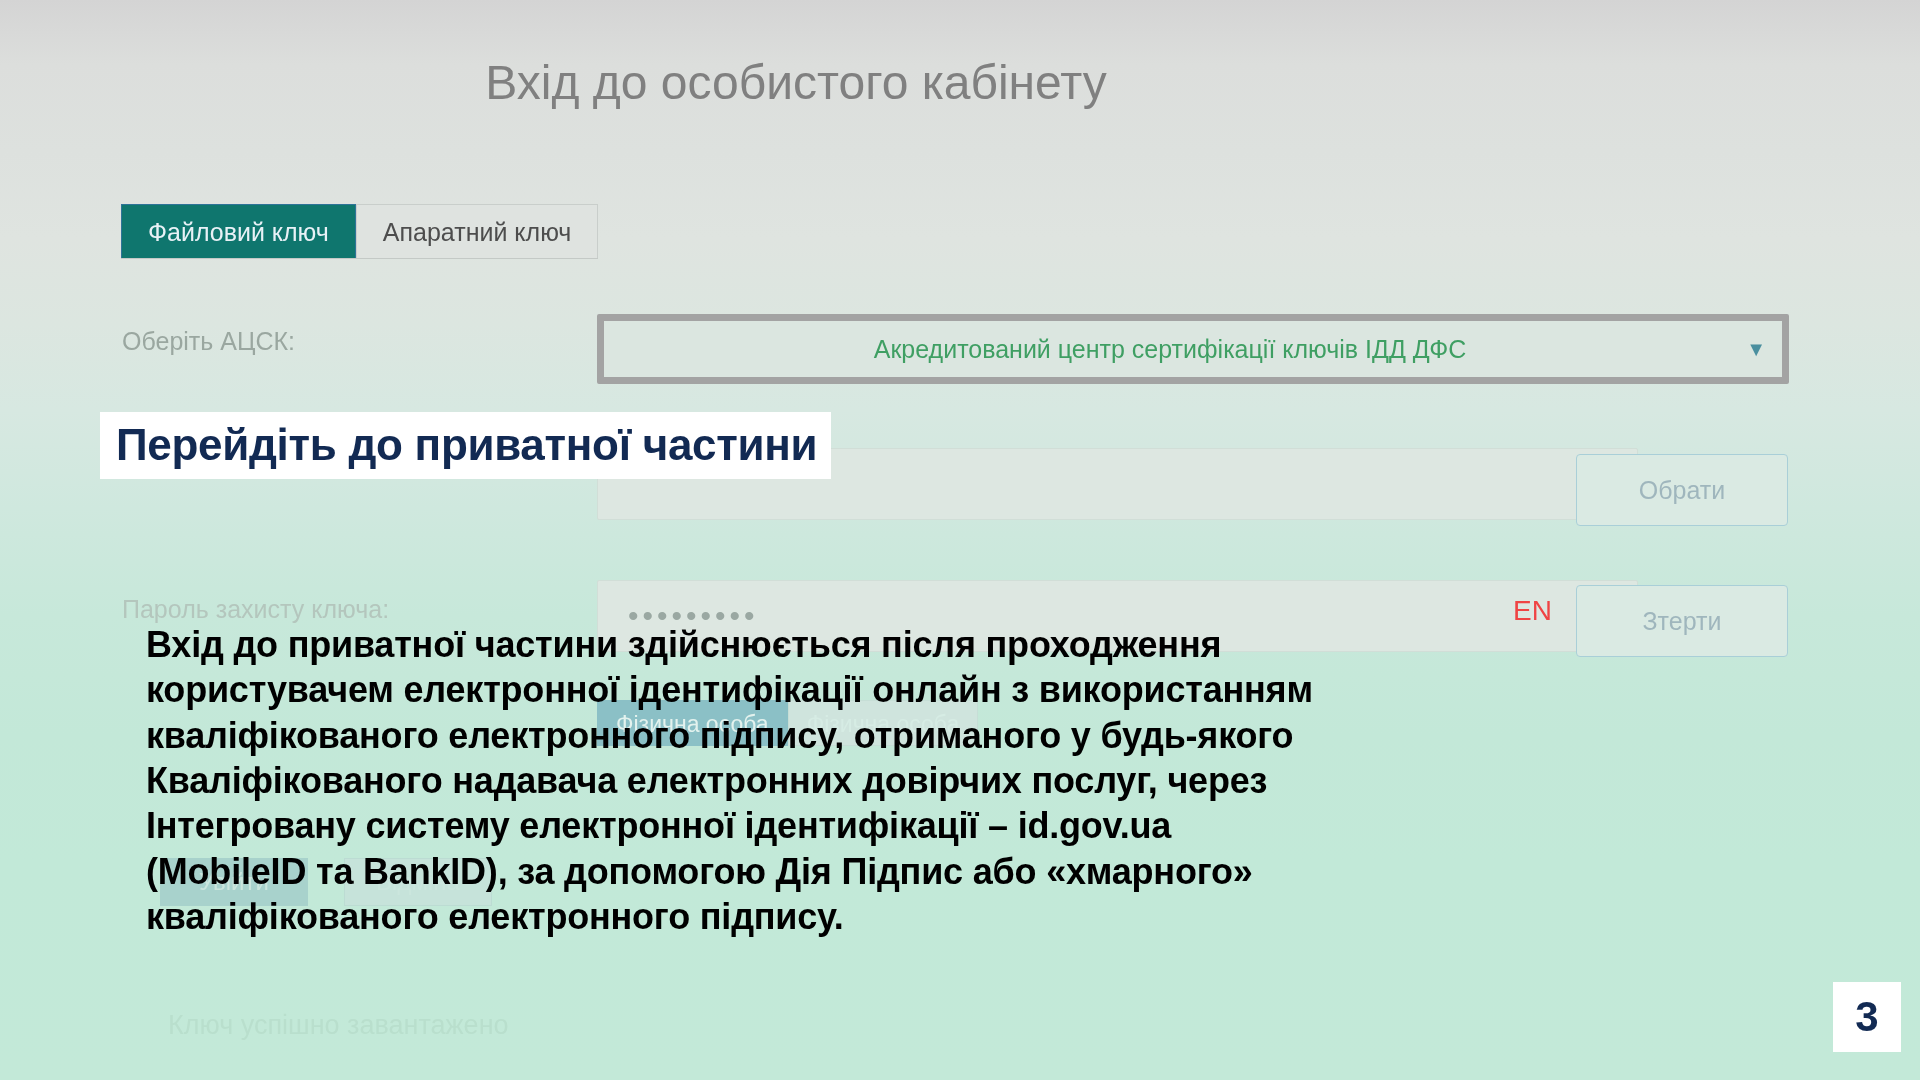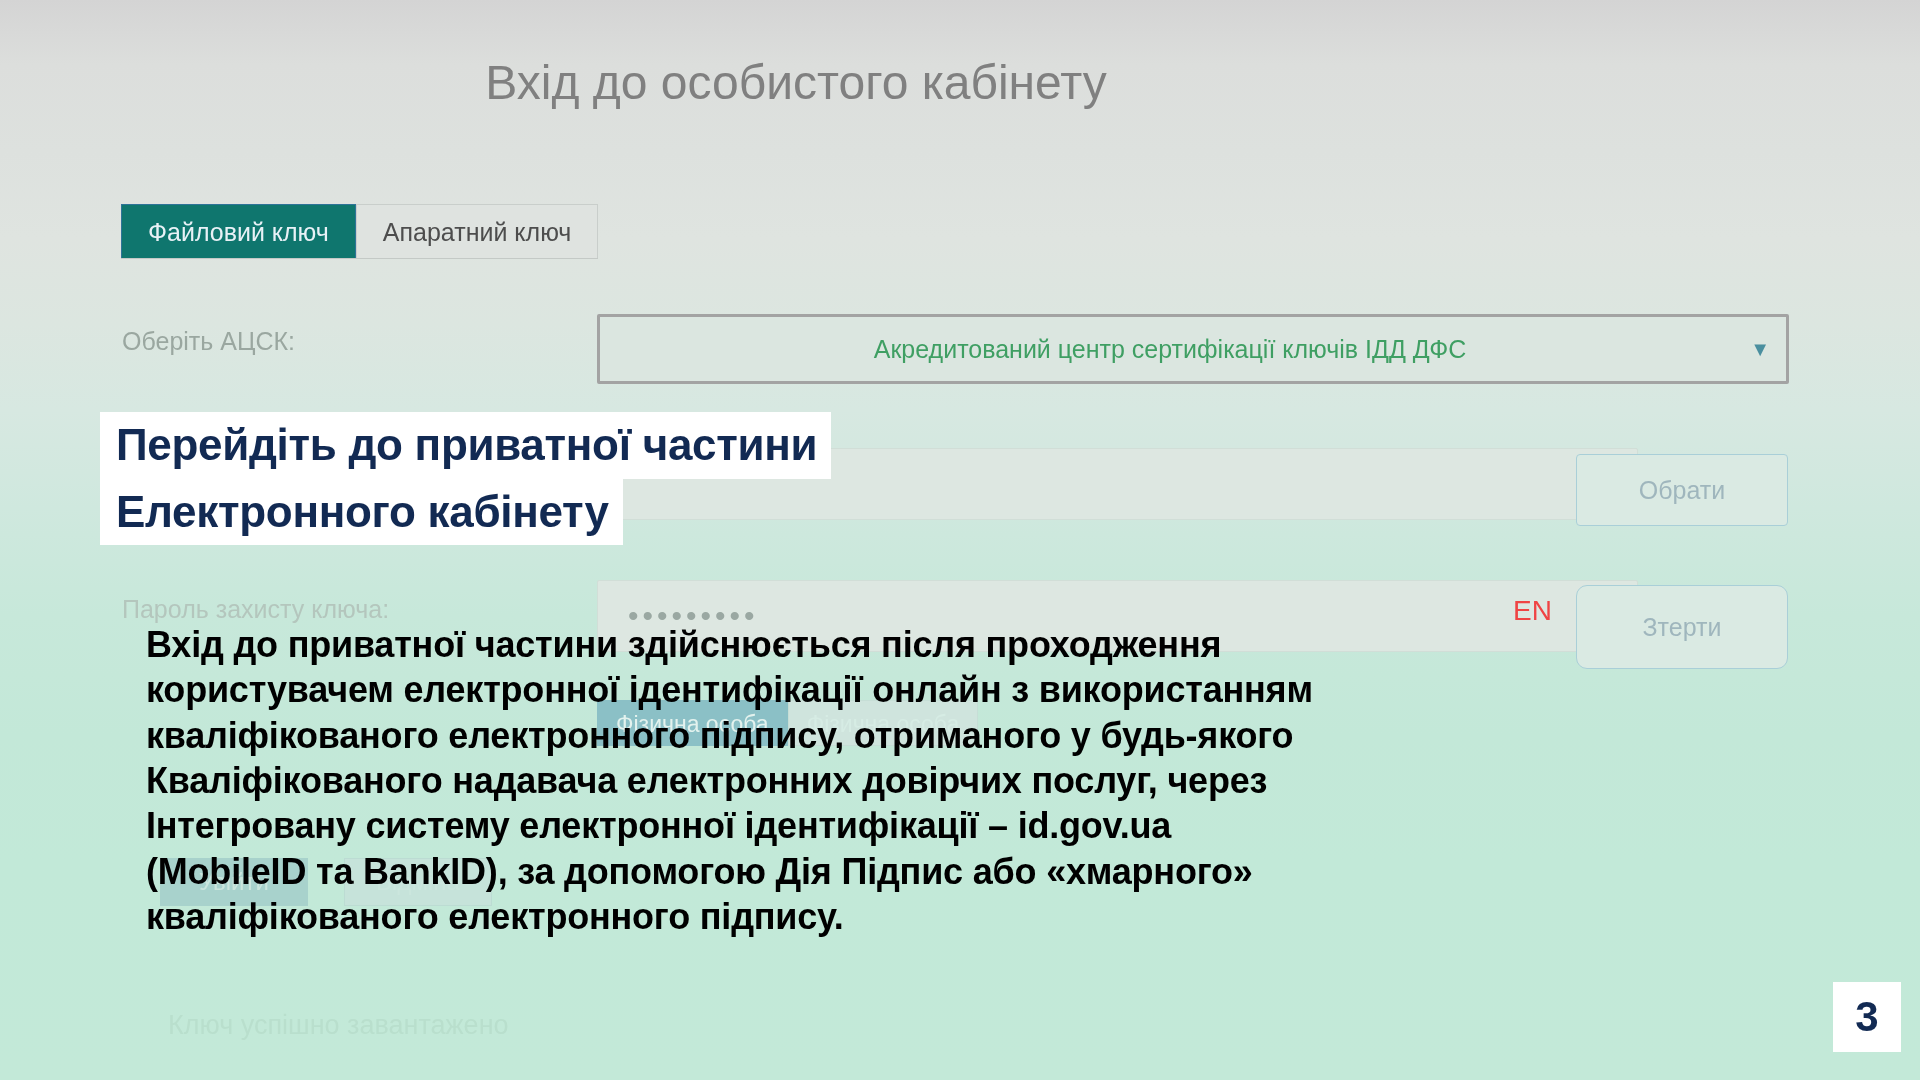--- a/index.html
+++ b/index.html
@@ -81,21 +81,21 @@
   .label--acsk { top: 327px; left: 122px; color: #9aa7a0; }
   .label--password { top: 595px; left: 122px; color: #b4c6bd; }
 
   .select-box {
     position: absolute;
     top: 314px;
     left: 597px;
     width: 1192px;
     height: 70px;
     background: #dbe6e0;
-    border: 3px solid #a3a3a3;
+    border: 7px solid #a3a3a3;
     border-radius: 2px;
   }
   .select-value {
     position: absolute;
     left: 0; right: 46px; top: 0; bottom: 0;
     display: flex; align-items: center; justify-content: center;
     font-size: 25px;
     color: #3f9f63;
     white-space: nowrap;
   }
@@ -124,21 +124,21 @@
     border-radius: 4px;
     background: #daeae3;
     color: #9fb6bd;
     font-size: 25px;
     display: flex;
     align-items: center;
     justify-content: center;
     white-space: nowrap;
   }
   .btn--choose { top: 454px; left: 1576px; width: 212px; height: 72px; }
-  .btn--clear  { top: 585px; left: 1576px; width: 212px; height: 84px; border-radius: 11px; }
+  .btn--clear  { top: 585px; left: 1576px; width: 212px; height: 72px; }
 
   .password-box {
     position: absolute;
     top: 580px;
     left: 597px;
     width: 1041px;
     height: 72px;
     background: #dde7e1;
     border: 1px solid #d1ded7;
     border-radius: 2px;
@@ -306,21 +306,20 @@
     <div class="act act--secondary">Відміна</div>
   </div>
 
   <div class="status-msg">Ключ успішно завантажено</div>
 </div>
 
 <div id="overlay-layer">
 
   <div class="callout-heading">
     <span class="hline">Перейдіть до приватної частини</span>
-    <span class="hline">Електронного кабінету</span>
   </div>
 
   <div class="callout-body">
     <p>Вхід до приватної частини здійснюється після проходження</p>
     <p>користувачем електронної ідентифікації онлайн з використанням</p>
     <p>кваліфікованого електронного підпису, отриманого у будь-якого</p>
     <p>Кваліфікованого надавача електронних довірчих послуг, через</p>
     <p>Інтегровану систему електронної ідентифікації – id.gov.ua</p>
     <p>(MobileID та BankID), за допомогою Дія Підпис або «хмарного»</p>
     <p>кваліфікованого електронного підпису.</p>

